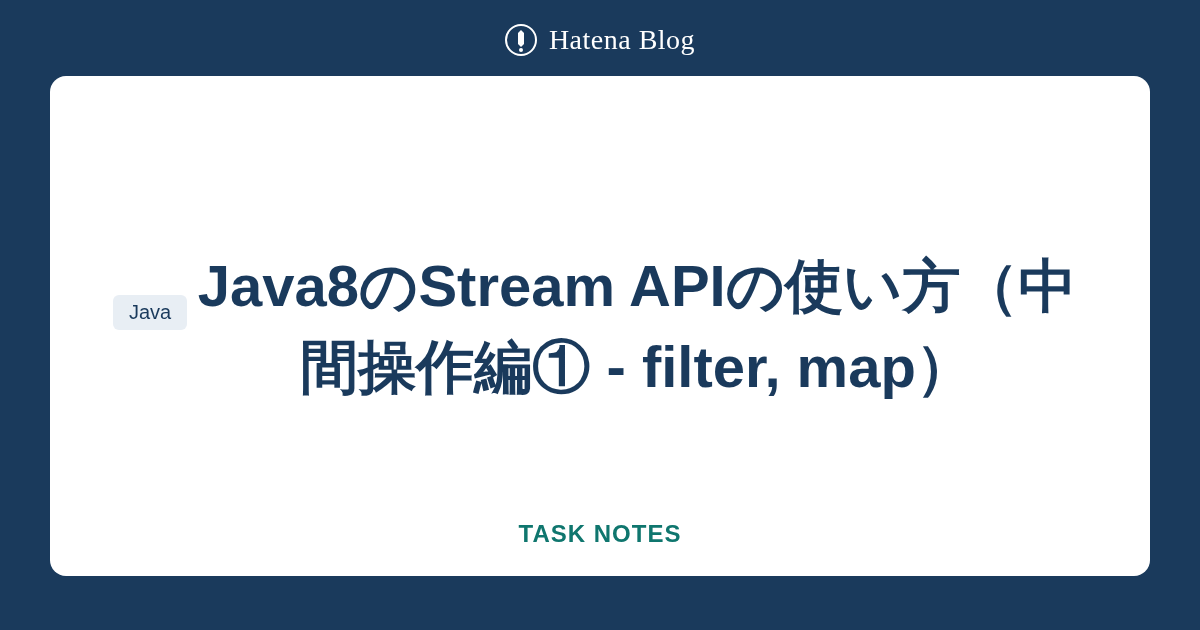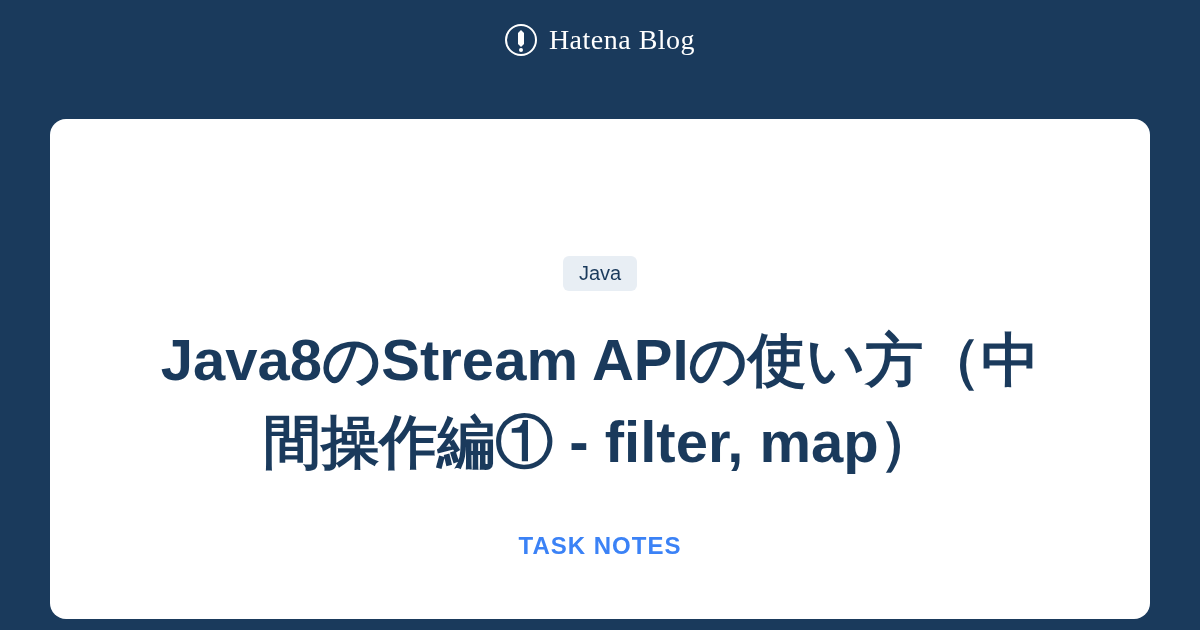--- a/index.html
+++ b/index.html
@@ -40,48 +40,47 @@
       font-weight: 400;
       font-family: Georgia, "Times New Roman", serif;
       letter-spacing: 0.5px;
     }
     .card {
       background: #ffffff;
       border-radius: 16px;
       width: 1100px;
       height: 500px;
       display: flex;
-      flex-direction: column;
+      flex-direction: row;
       align-items: center;
       justify-content: center;
       position: relative;
       padding: 40px;
-      margin-top: 43px;
     }
     .tag {
       background: #e8eef4;
       color: #1a3a5c;
       padding: 6px 16px;
       border-radius: 6px;
       font-size: 20px;
       font-weight: 500;
       margin-bottom: 28px;
     }
     .title {
       color: #1a3a5c;
       font-size: 58px;
       font-weight: 700;
       text-align: center;
       line-height: 1.4;
       max-width: 900px;
     }
     .footer {
       position: absolute;
-      bottom: 59px;
-      color: #3b82f6;
+      bottom: 28px;
+      color: #0f766e;
       font-size: 24px;
       font-weight: 700;
       letter-spacing: 1px;
     }
   </style>
 </head>
 <body>
 
 <div class="header">
   <span class="logo-icon">

